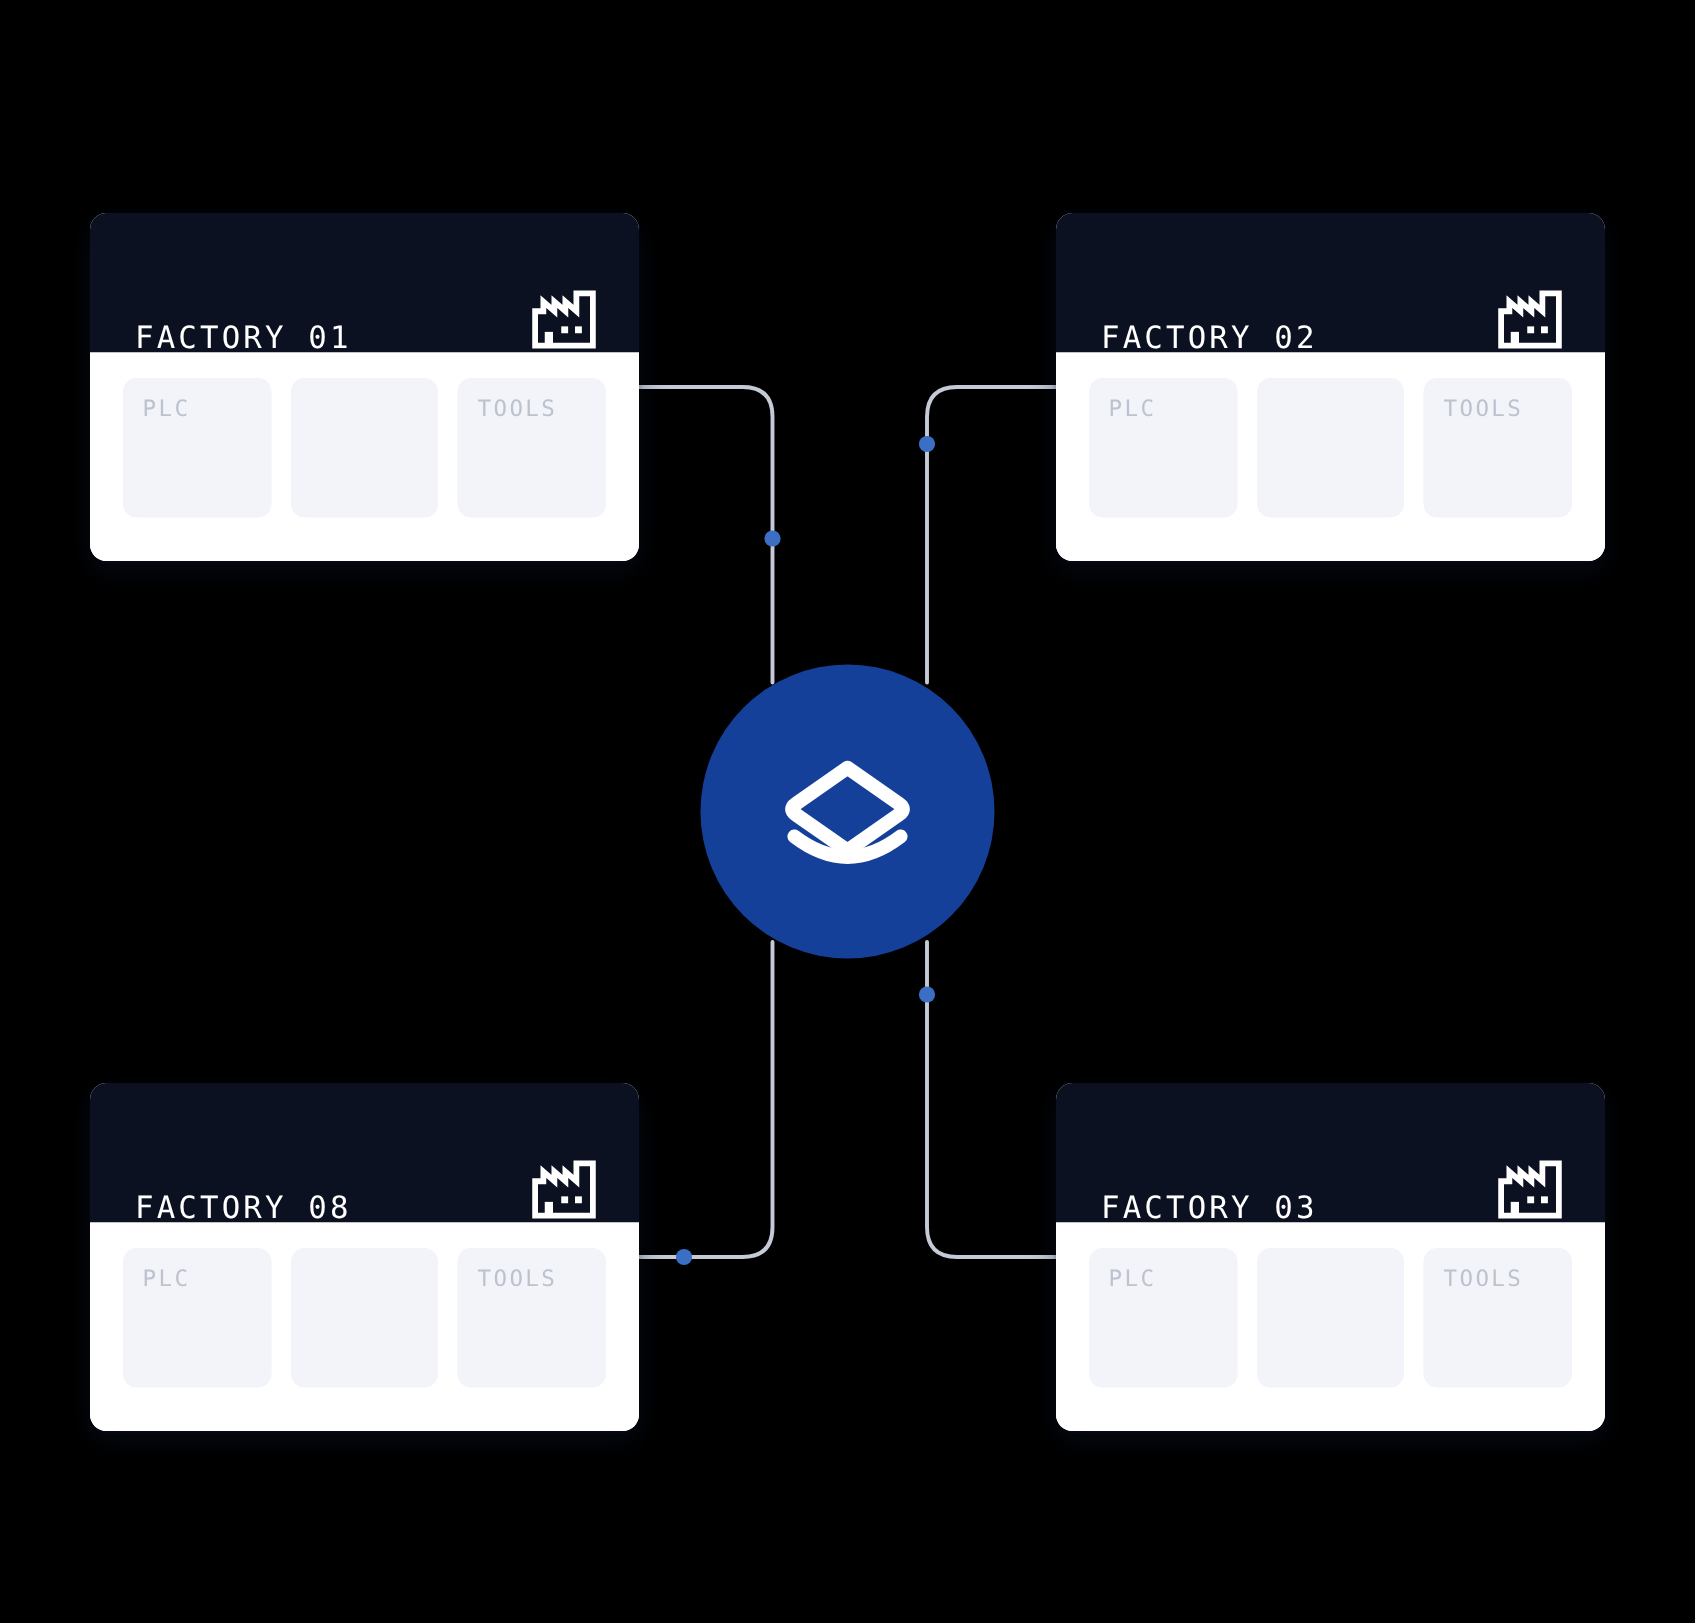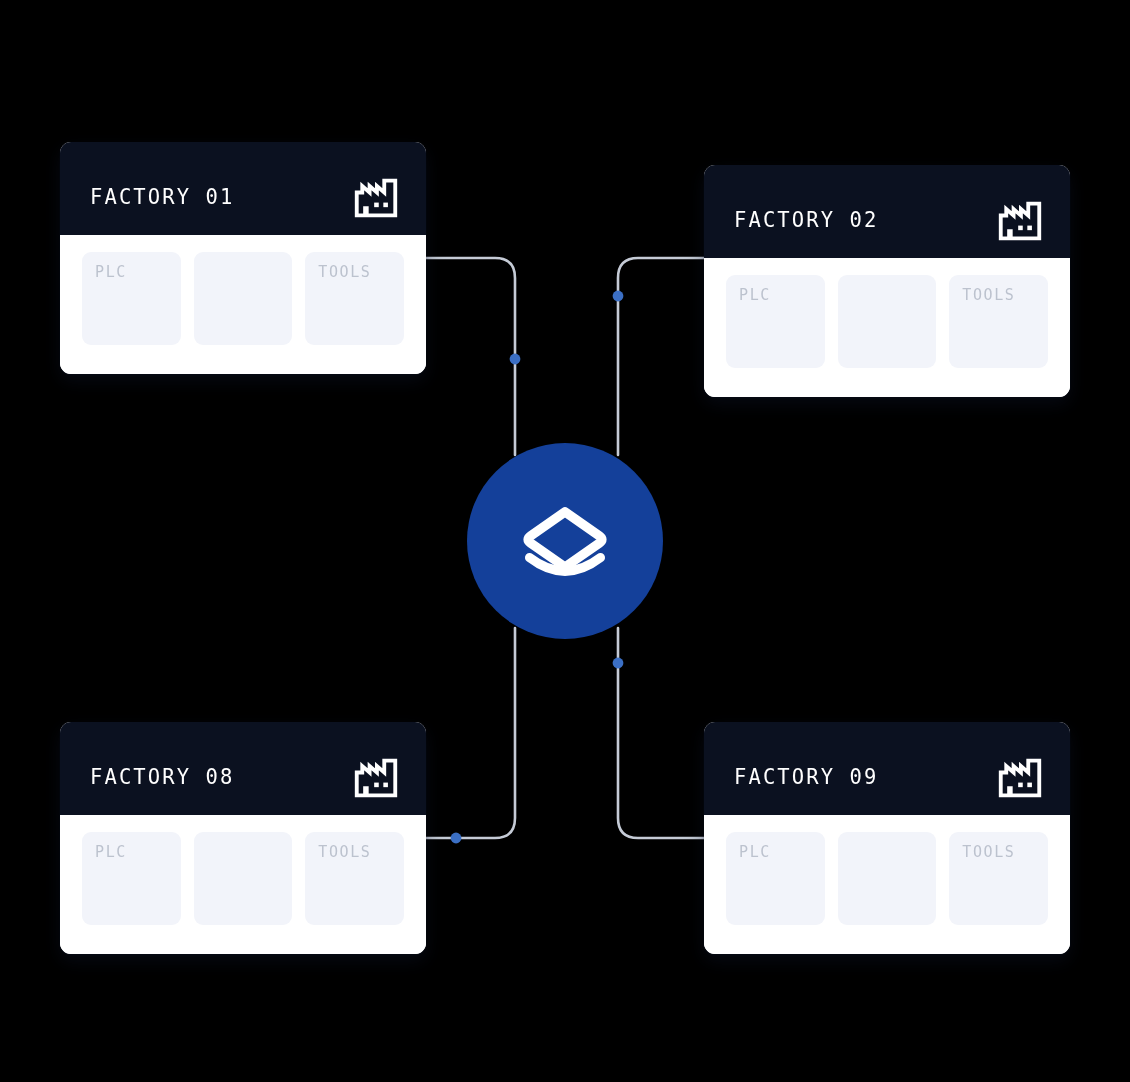--- a/index.html
+++ b/index.html
@@ -56,29 +56,29 @@
     z-index: 3;
     width: 366px;
     height: 232px;
     border-radius: 11px;
     background: #FFFFFF;
     overflow: hidden;
     box-shadow: 0 7px 18px rgba(14,22,44,0.40),
                 0 1px 3px rgba(14,22,44,0.30);
   }
   .card.tl { left: 60px;  top: 142px; }
-  .card.tr { left: 704px; top: 142px; margin-top: 23px; }
+  .card.tr { left: 704px; top: 142px; }
   .card.bl { left: 60px;  top: 722px; }
   .card.br { left: 704px; top: 722px; }
 
   .card-header {
     height: 93px;
     background: #0B1120;
     display: flex;
-    align-items: center;
+    align-items: flex-end;
     justify-content: space-between;
     padding: 18px 28px 0 30px;
   }
 
   .card-title {
     font-family: "DejaVu Sans Mono", "Liberation Mono", monospace;
     font-size: 20.5px;
     letter-spacing: 2.1px;
     color: #FFFFFF;
     white-space: nowrap;
@@ -206,21 +206,21 @@
         <div class="slot-label"></div>
       </div>
       <div class="slot">
         <div class="slot-label">TOOLS</div>
       </div>
     </div>
   </div>
 
   <div class="card br" style="left: 704px; top: 722px;">
     <div class="card-header">
-      <div class="card-title">FACTORY 09</div>
+      <div class="card-title">FACTORY 03</div>
       <svg class="factory-icon" viewBox="0 0 48 48">
         <path d="M3 18 L3 43 L45 43 L45 5 L33 5 L33 18 L25 11 L25 18 L17 11 L17 18 L9 11 L9 18 Z" fill="none" stroke="#FFFFFF" stroke-width="4.2" stroke-linejoin="miter"></path>
         <rect x="10" y="33" width="6" height="10" fill="#FFFFFF"></rect>
         <rect x="22" y="29" width="5" height="5" fill="#FFFFFF"></rect>
         <rect x="32" y="29" width="5" height="5" fill="#FFFFFF"></rect>
       </svg>
     </div>
     <div class="card-body">
       <div class="slot">
         <div class="slot-label">PLC</div>

